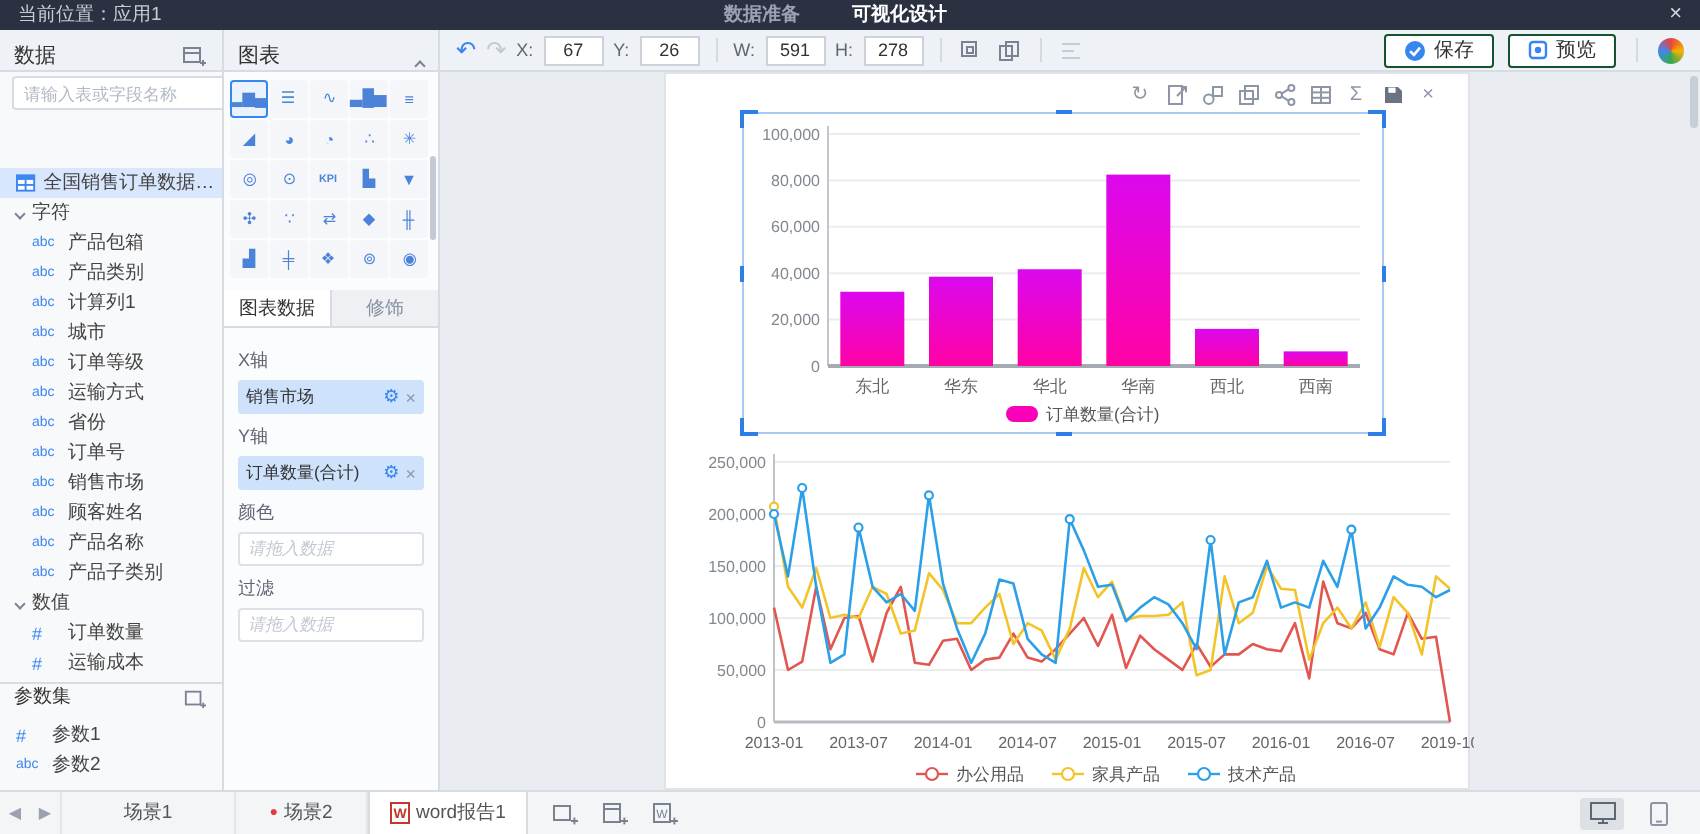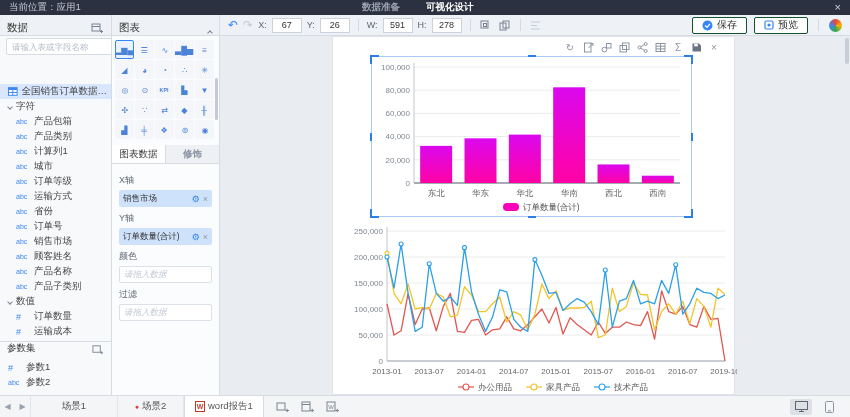--- a/index.html
+++ b/index.html
@@ -70,21 +70,21 @@
   .chart-grid{display:grid;grid-template-columns:repeat(5,19px);gap:1px;padding:4px 3px;}
   .tile{width:19px;height:19px;border:1px solid transparent;border-radius:2px;display:flex;
         align-items:center;justify-content:center;color:#4b83d8;font-size:9px;cursor:pointer;background:#f4f6fa;}
   .tile.sel{border-color:#3685f2;background:#eaf2fe;}
   .tile .g{transform:scale(.9);white-space:nowrap;}
   .tile .g.small{font-size:6px;font-weight:bold;}
   .cp-scroll{position:absolute;right:1px;top:42px;width:3px;height:42px;background:#c3cad4;border-radius:2px;}
   .cp-tabs{display:flex;height:19px;border-bottom:1px solid #d7dce3;margin-top:2px;}
   .cp-tab{flex:1;display:flex;align-items:center;justify-content:center;font-size:9.5px;cursor:pointer;}
   .cp-tab.active{background:#fff;color:#333;}
-  .cp-tab.inactive{background:#eef0f4;color:#8a93a2;border-left:1px solid #d7dce3;font-weight:bold;}
+  .cp-tab.inactive{background:#eef0f4;color:#8a93a2;border-left:1px solid #d7dce3;}
   .cp-fields{padding:5px 7px;}
   .f-label{font-size:9px;color:#5f6672;margin:5px 0 3px;}
   .chip{height:17px;background:#cfe2fc;border-radius:2px;display:flex;align-items:center;
         padding:0 4px;gap:3px;cursor:grab;}
   .chip .cname{flex:1;color:#333;font-size:8.5px;overflow:hidden;white-space:nowrap;}
   .chip .gear{color:#3685f2;font-size:9px;cursor:pointer;}
   .chip .x{color:#9099a8;font-size:9px;cursor:pointer;}
   .drop-empty{height:17px;background:#fff;border:1px solid #dce0e8;border-radius:2px;
               display:flex;align-items:center;padding:0 4px;font-style:italic;color:#c3c9d4;font-size:8.5px;}
 

